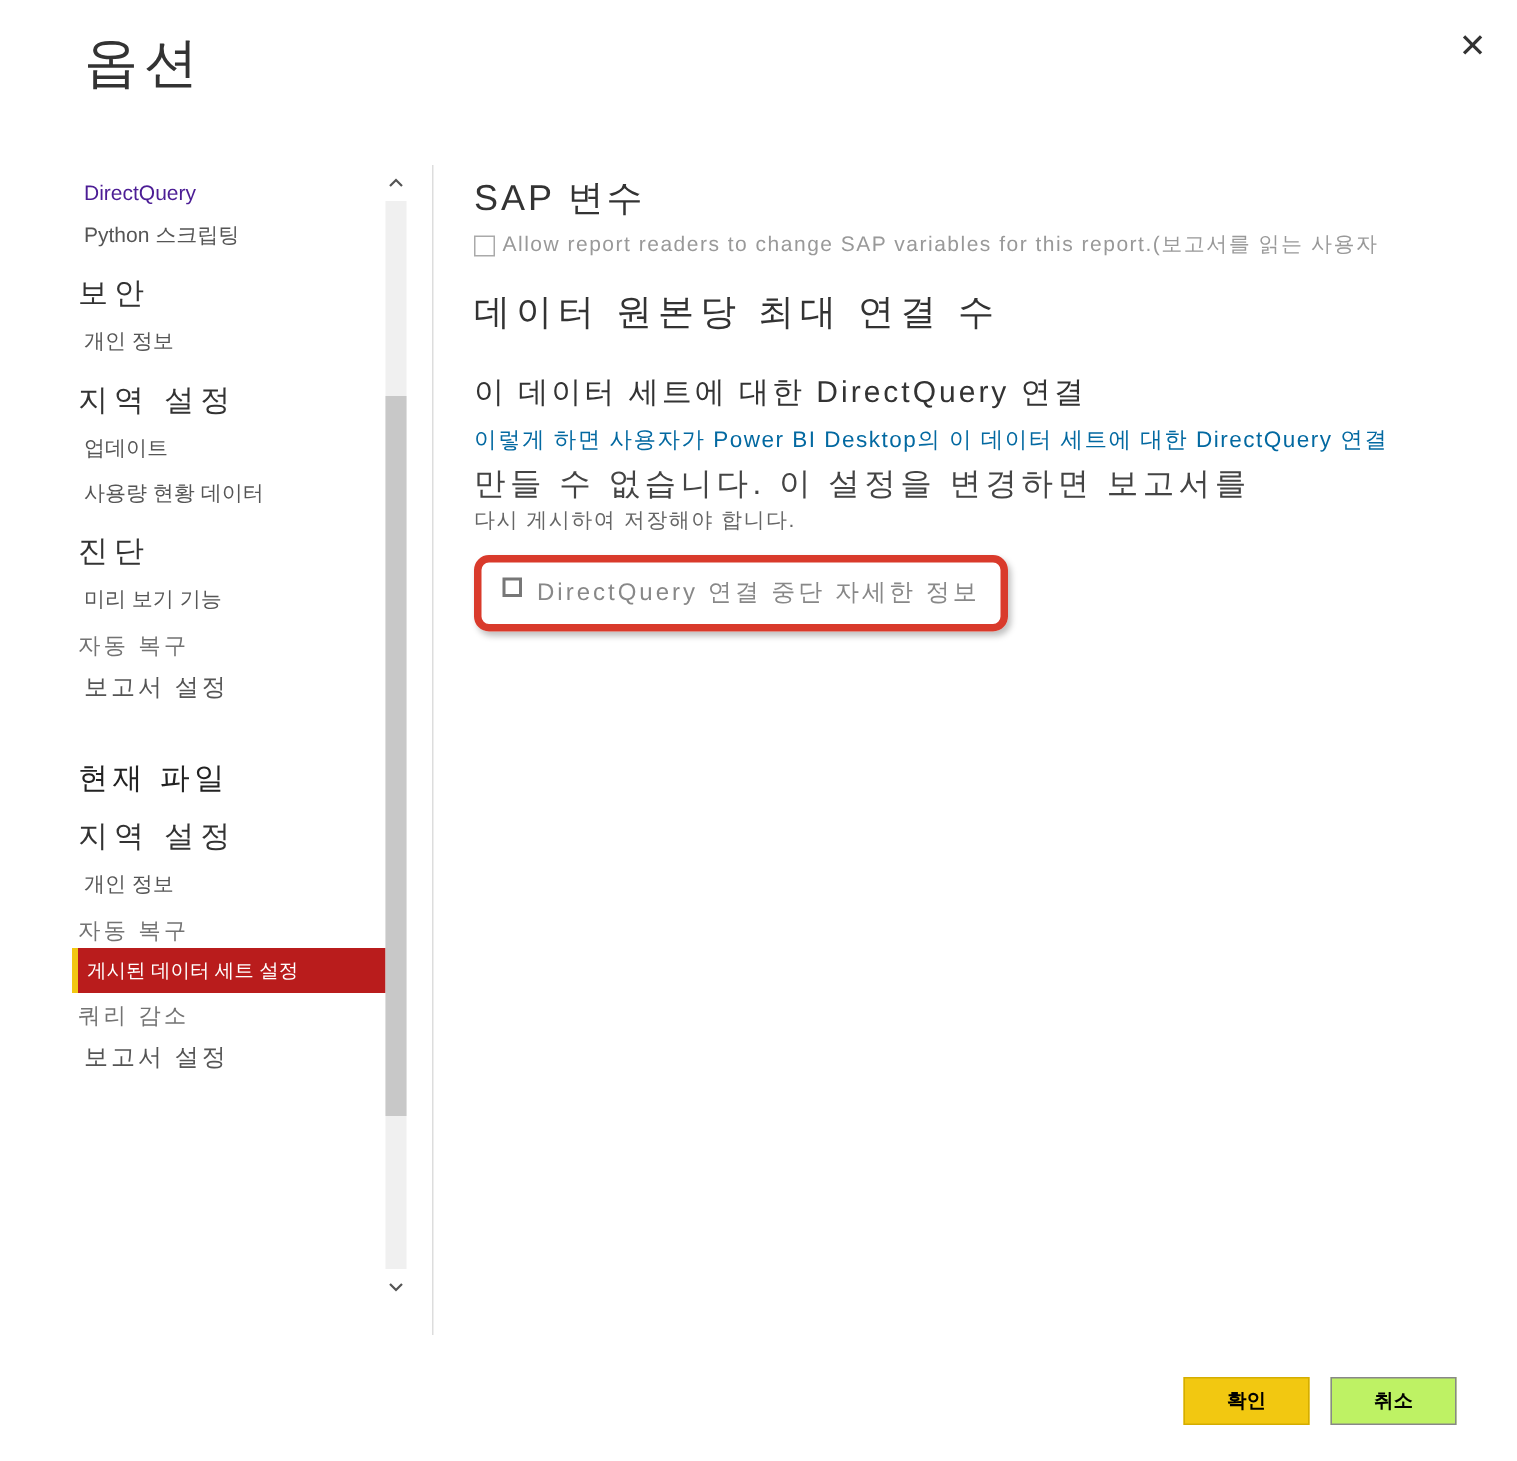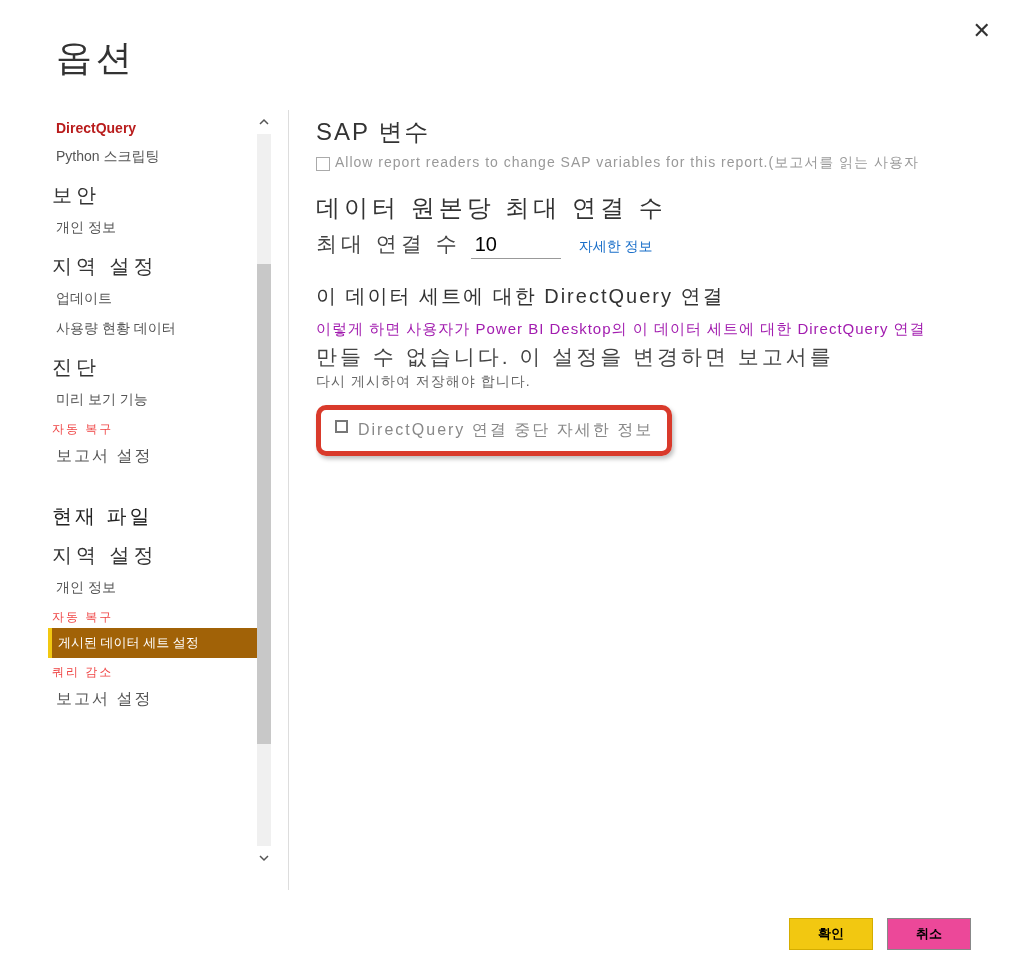--- a/index.html
+++ b/index.html
@@ -15,21 +15,21 @@
     position: absolute;
     top: 18px;
     right: 20px;
     font-size: 22px;
     color: #333;
     cursor: pointer;
     font-weight: 300;
   }
   .dialog-title {
     position: absolute;
-    top: 34px;
+    top: 18px;
     left: 56px;
     font-size: 36px;
     font-weight: 300;
     color: #333;
     letter-spacing: 4px;
   }
   .content-area {
     position: absolute;
     top: 110px;
     left: 48px;
@@ -77,40 +77,40 @@
     background: #c8c8c8;
   }
   .sidebar-item {
     padding: 6px 8px;
     color: #555;
     cursor: pointer;
     font-size: 14px;
     white-space: nowrap;
   }
   .sidebar-item.bold {
-    color: #b91c1c;
-    font-size: 14px;
-    font-weight: 700;
+    color: #4c1d95;
+    font-size: 14px;
+    font-weight: 400;
   }
   .sidebar-heading {
     padding: 10px 4px 4px 4px;
     color: #333;
     font-size: 20px;
     font-weight: 400;
     letter-spacing: 4px;
   }
   .sidebar-section-title {
     padding: 6px 4px 2px 4px;
-    color: #ef4444;
-    font-size: 12px;
+    color: #737373;
+    font-size: 15px;
     font-weight: 400;
     letter-spacing: 2px;
   }
   .sidebar-item.selected {
-    background: #a16207;
+    background: #b91c1c;
     color: #fff;
     border-left: 4px solid #f2c811;
     padding-left: 6px;
     font-size: 13px;
   }
   .divider {
     position: absolute;
     top: 0;
     left: 240px;
     width: 1px;
@@ -181,21 +181,21 @@
   }
   .dq-title {
     font-size: 20px;
     color: #333;
     letter-spacing: 2px;
     margin-top: 24px;
     margin-bottom: 8px;
   }
   .dq-desc {
     font-size: 15px;
-    color: #a21caf;
+    color: #0369a1;
     letter-spacing: 1px;
     line-height: 1.5;
   }
   .dq-desc2 {
     font-size: 21px;
     color: #444;
     letter-spacing: 3px;
     margin-top: 2px;
   }
   .dq-small {
@@ -229,21 +229,21 @@
     position: absolute;
     bottom: 24px;
     right: 40px;
     display: flex;
     gap: 14px;
   }
   .btn {
     min-width: 84px;
     height: 32px;
     border: 1px solid #888;
-    background: #ec4899;
+    background: #bef264;
     font-size: 13px;
     cursor: pointer;
     display: flex;
     align-items: center;
     justify-content: center;
     font-weight: 600;
   }
   .btn.primary {
     background: #f2c811;
     border-color: #d4ad00;
@@ -301,25 +301,20 @@
 
   <div class="main-panel">
 
     <div class="section-title-lg">SAP 변수</div>
     <div class="checkbox-row">
       <div class="chk"></div>
       <div class="chk-label">Allow report readers to change SAP variables for this report.(보고서를 읽는 사용자</div>
     </div>
 
     <div class="conn-title">데이터 원본당 최대 연결 수</div>
-    <div class="conn-row">
-      <span class="conn-label">최대 연결 수</span>
-      <input class="conn-input" type="text" value="10" style="">
-      <span class="link">자세한 정보</span>
-    </div>
 
     <div class="dq-title">이 데이터 세트에 대한 DirectQuery 연결</div>
     <div class="dq-desc">이렇게 하면 사용자가 Power BI Desktop의 이 데이터 세트에 대한 DirectQuery 연결</div>
     <div class="dq-desc2">만들 수 없습니다. 이 설정을 변경하면 보고서를</div>
     <div class="dq-small">다시 게시하여 저장해야 합니다.</div>
 
     <div class="highlight-box">
       <div class="chk2"></div>
       <div class="highlight-text">DirectQuery 연결 중단 자세한 정보</div>
     </div>

